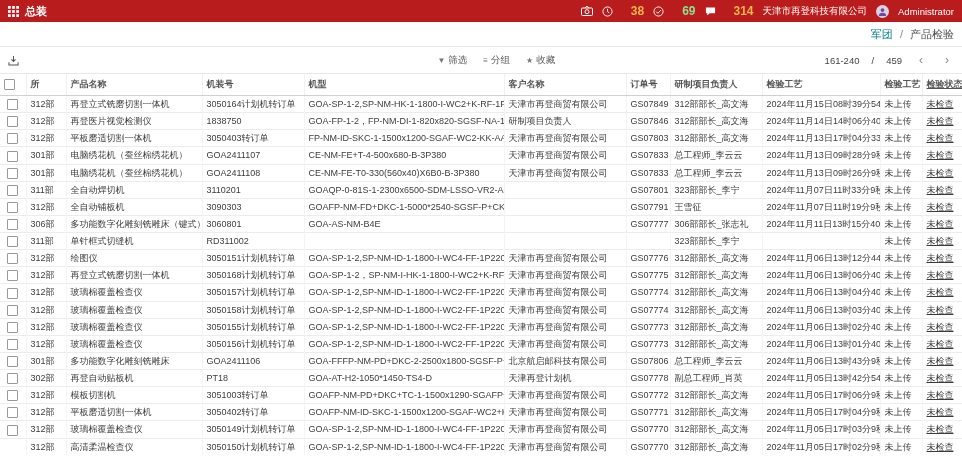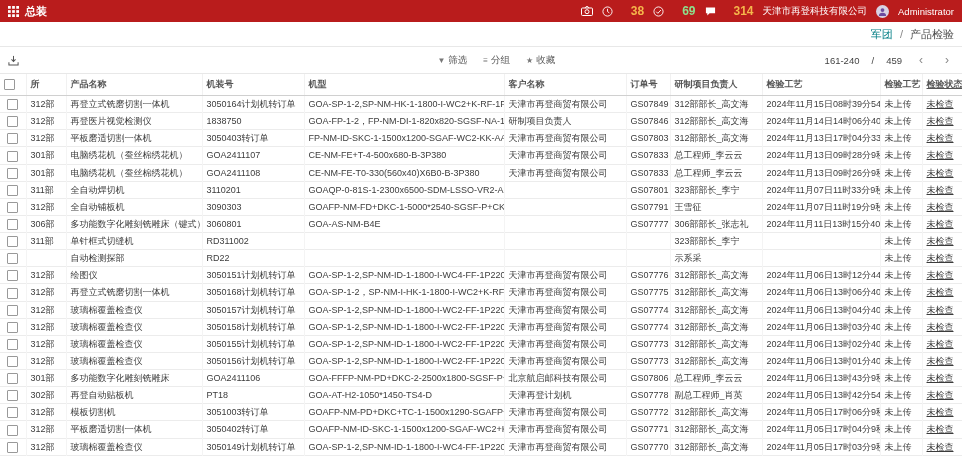--- a/index.html
+++ b/index.html
@@ -307,33 +307,20 @@
           <td></td>
           <td></td>
           <td></td>
           <td>323部部长_李宁</td>
           <td></td>
           <td>未上传</td>
           <td>未检查</td>
         </tr>
         <tr>
           <td class="cb-col"><span class="cb"></span></td>
-          <td></td>
-          <td>自动检测探部</td>
-          <td>RD22</td>
-          <td></td>
-          <td></td>
-          <td></td>
-          <td>示系采</td>
-          <td></td>
-          <td>未上传</td>
-          <td>未检查</td>
-        </tr>
-        <tr>
-          <td class="cb-col"><span class="cb"></span></td>
           <td>312部</td>
           <td>绘图仪</td>
           <td>3050151计划机转订单</td>
           <td>GOA-SP-1-2,SP-NM-ID-1-1800-I-WC4-FF-1P220</td>
           <td>天津市再登商贸有限公司</td>
           <td>GS07776</td>
           <td>312部部长_高文海</td>
           <td>2024年11月06日13时12分44秒</td>
           <td>未上传</td>
           <td>未检查</td>

